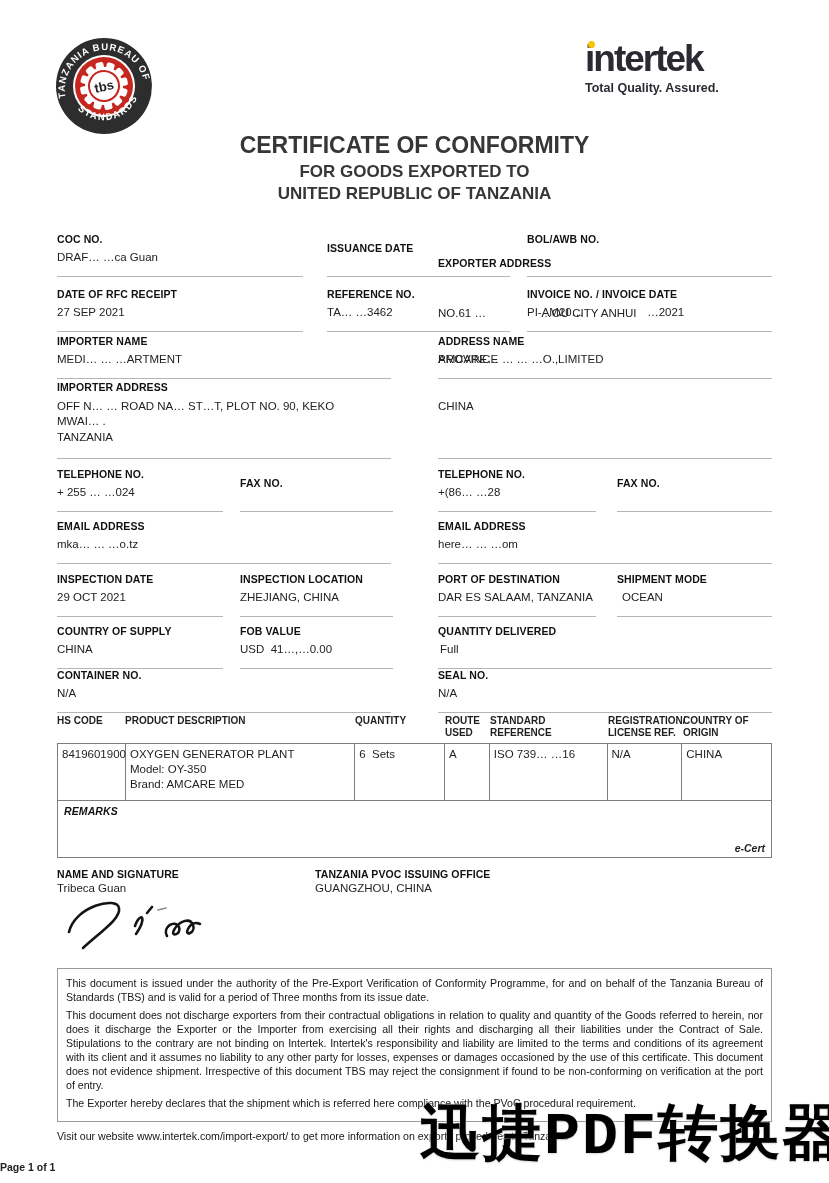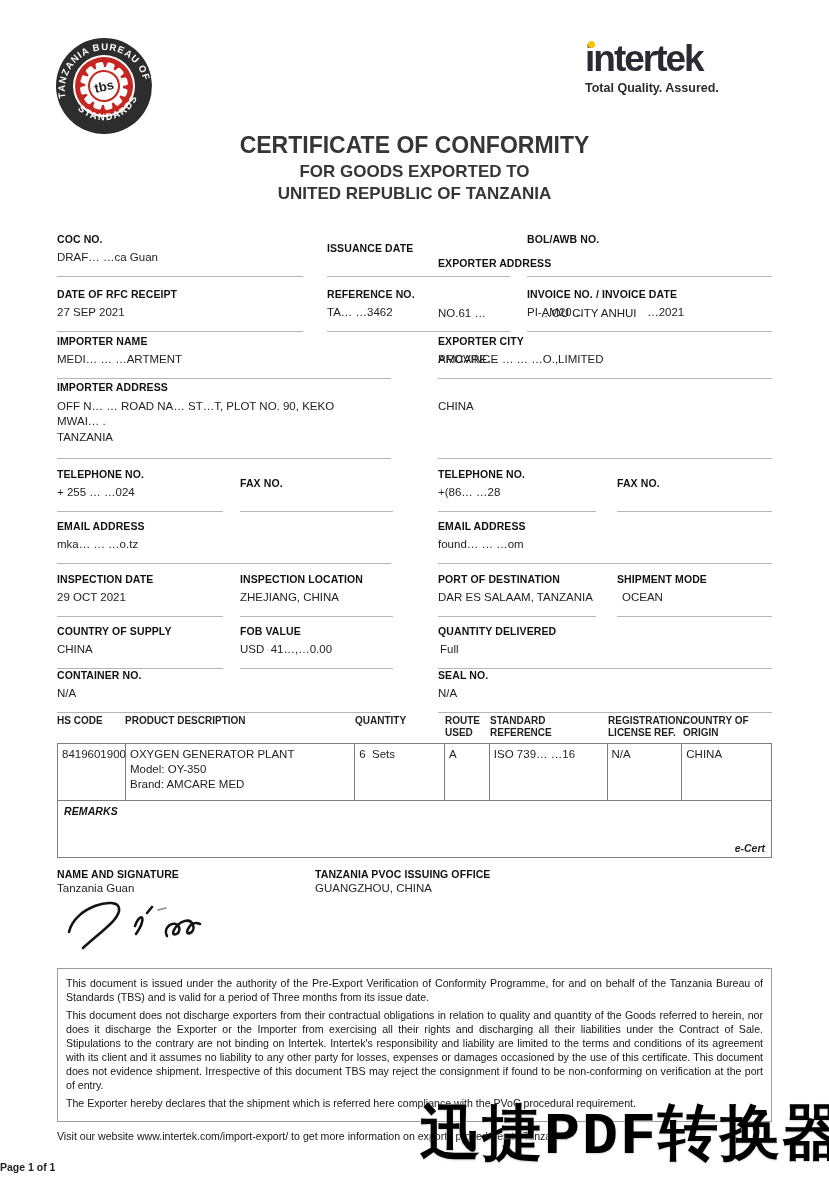--- a/index.html
+++ b/index.html
@@ -135,21 +135,21 @@
         <div class="val" style="white-space:pre">PI-AM20…                    …2021</div>
       </div>
     </div>
 
     <div class="row" style="height:47px">
       <div class="f" style="width:381px">
         <div class="lbl">IMPORTER NAME</div>
         <div class="val" style="width:334px">MEDI… … …ARTMENT</div>
       </div>
       <div class="f" style="flex:1">
-        <div class="lbl">EXPORTER CITY</div>
+        <div class="lbl">ADDRESS NAME</div>
         <div class="val">AMCARE… … … …O.,LIMITED</div>
       </div>
     </div>
 
     <div class="row" style="height:80px">
       <div class="f" style="width:381px">
         <div class="lbl">IMPORTER ADDRESS</div>
         <div class="val multi" style="width:334px">
           <div>OFF N… … ROAD NA… ST…T, PLOT NO. 90, KEKO</div>
           <div>MWAI… .</div>
@@ -185,21 +185,21 @@
       </div>
     </div>
 
     <div class="row" style="height:52px">
       <div class="f" style="width:381px">
         <div class="lbl">EMAIL ADDRESS</div>
         <div class="val" style="width:334px">mka… … …o.tz</div>
       </div>
       <div class="f" style="flex:1">
         <div class="lbl">EMAIL ADDRESS</div>
-        <div class="val">found… … …om</div>
+        <div class="val">here… … …om</div>
       </div>
     </div>
 
     <div class="row" style="height:53px">
       <div class="f" style="width:183px">
         <div class="lbl">INSPECTION DATE</div>
         <div class="val" style="width:166px">29 OCT 2021</div>
       </div>
       <div class="f" style="width:198px">
         <div class="lbl">INSPECTION LOCATION</div>
@@ -267,21 +267,21 @@
       </div>
       <div class="remarks">
         <div class="lbl">REMARKS</div>
         <div class="ecert">e-Cert</div>
       </div>
     </div>
 
     <div class="sig">
       <div class="scol1">
         <div class="lbl">NAME AND SIGNATURE</div>
-        <div class="name">Tanzania Guan</div>
+        <div class="name">Tribeca Guan</div>
         <svg width="200" height="60" viewBox="0 0 200 60">
           <g fill="none" stroke="#141414" stroke-width="2.6" stroke-linecap="round" stroke-linejoin="round">
             <path d="M6 36 C 12 10, 54 0, 56 12 C 58 22, 40 34, 20 52"></path>
             <path d="M72 30 c 3 -9 9 -12 7 -4 c -1 5 -4 9 -6 12"></path>
             <path d="M84 17 l 5 -6"></path>
             <path d="M104 40 c -5 -9 8 -17 12 -9 c 3 7 -9 11 -5 3 c 5 -9 16 -13 19 -5 c 3 8 -9 12 -5 4 c 3 -6 8 -7 12 -5"></path>
           </g>
           <g fill="none" stroke="#8a8a8a" stroke-width="1.6" stroke-linecap="round">
             <path d="M95 14 l 8 -2"></path>
           </g>

